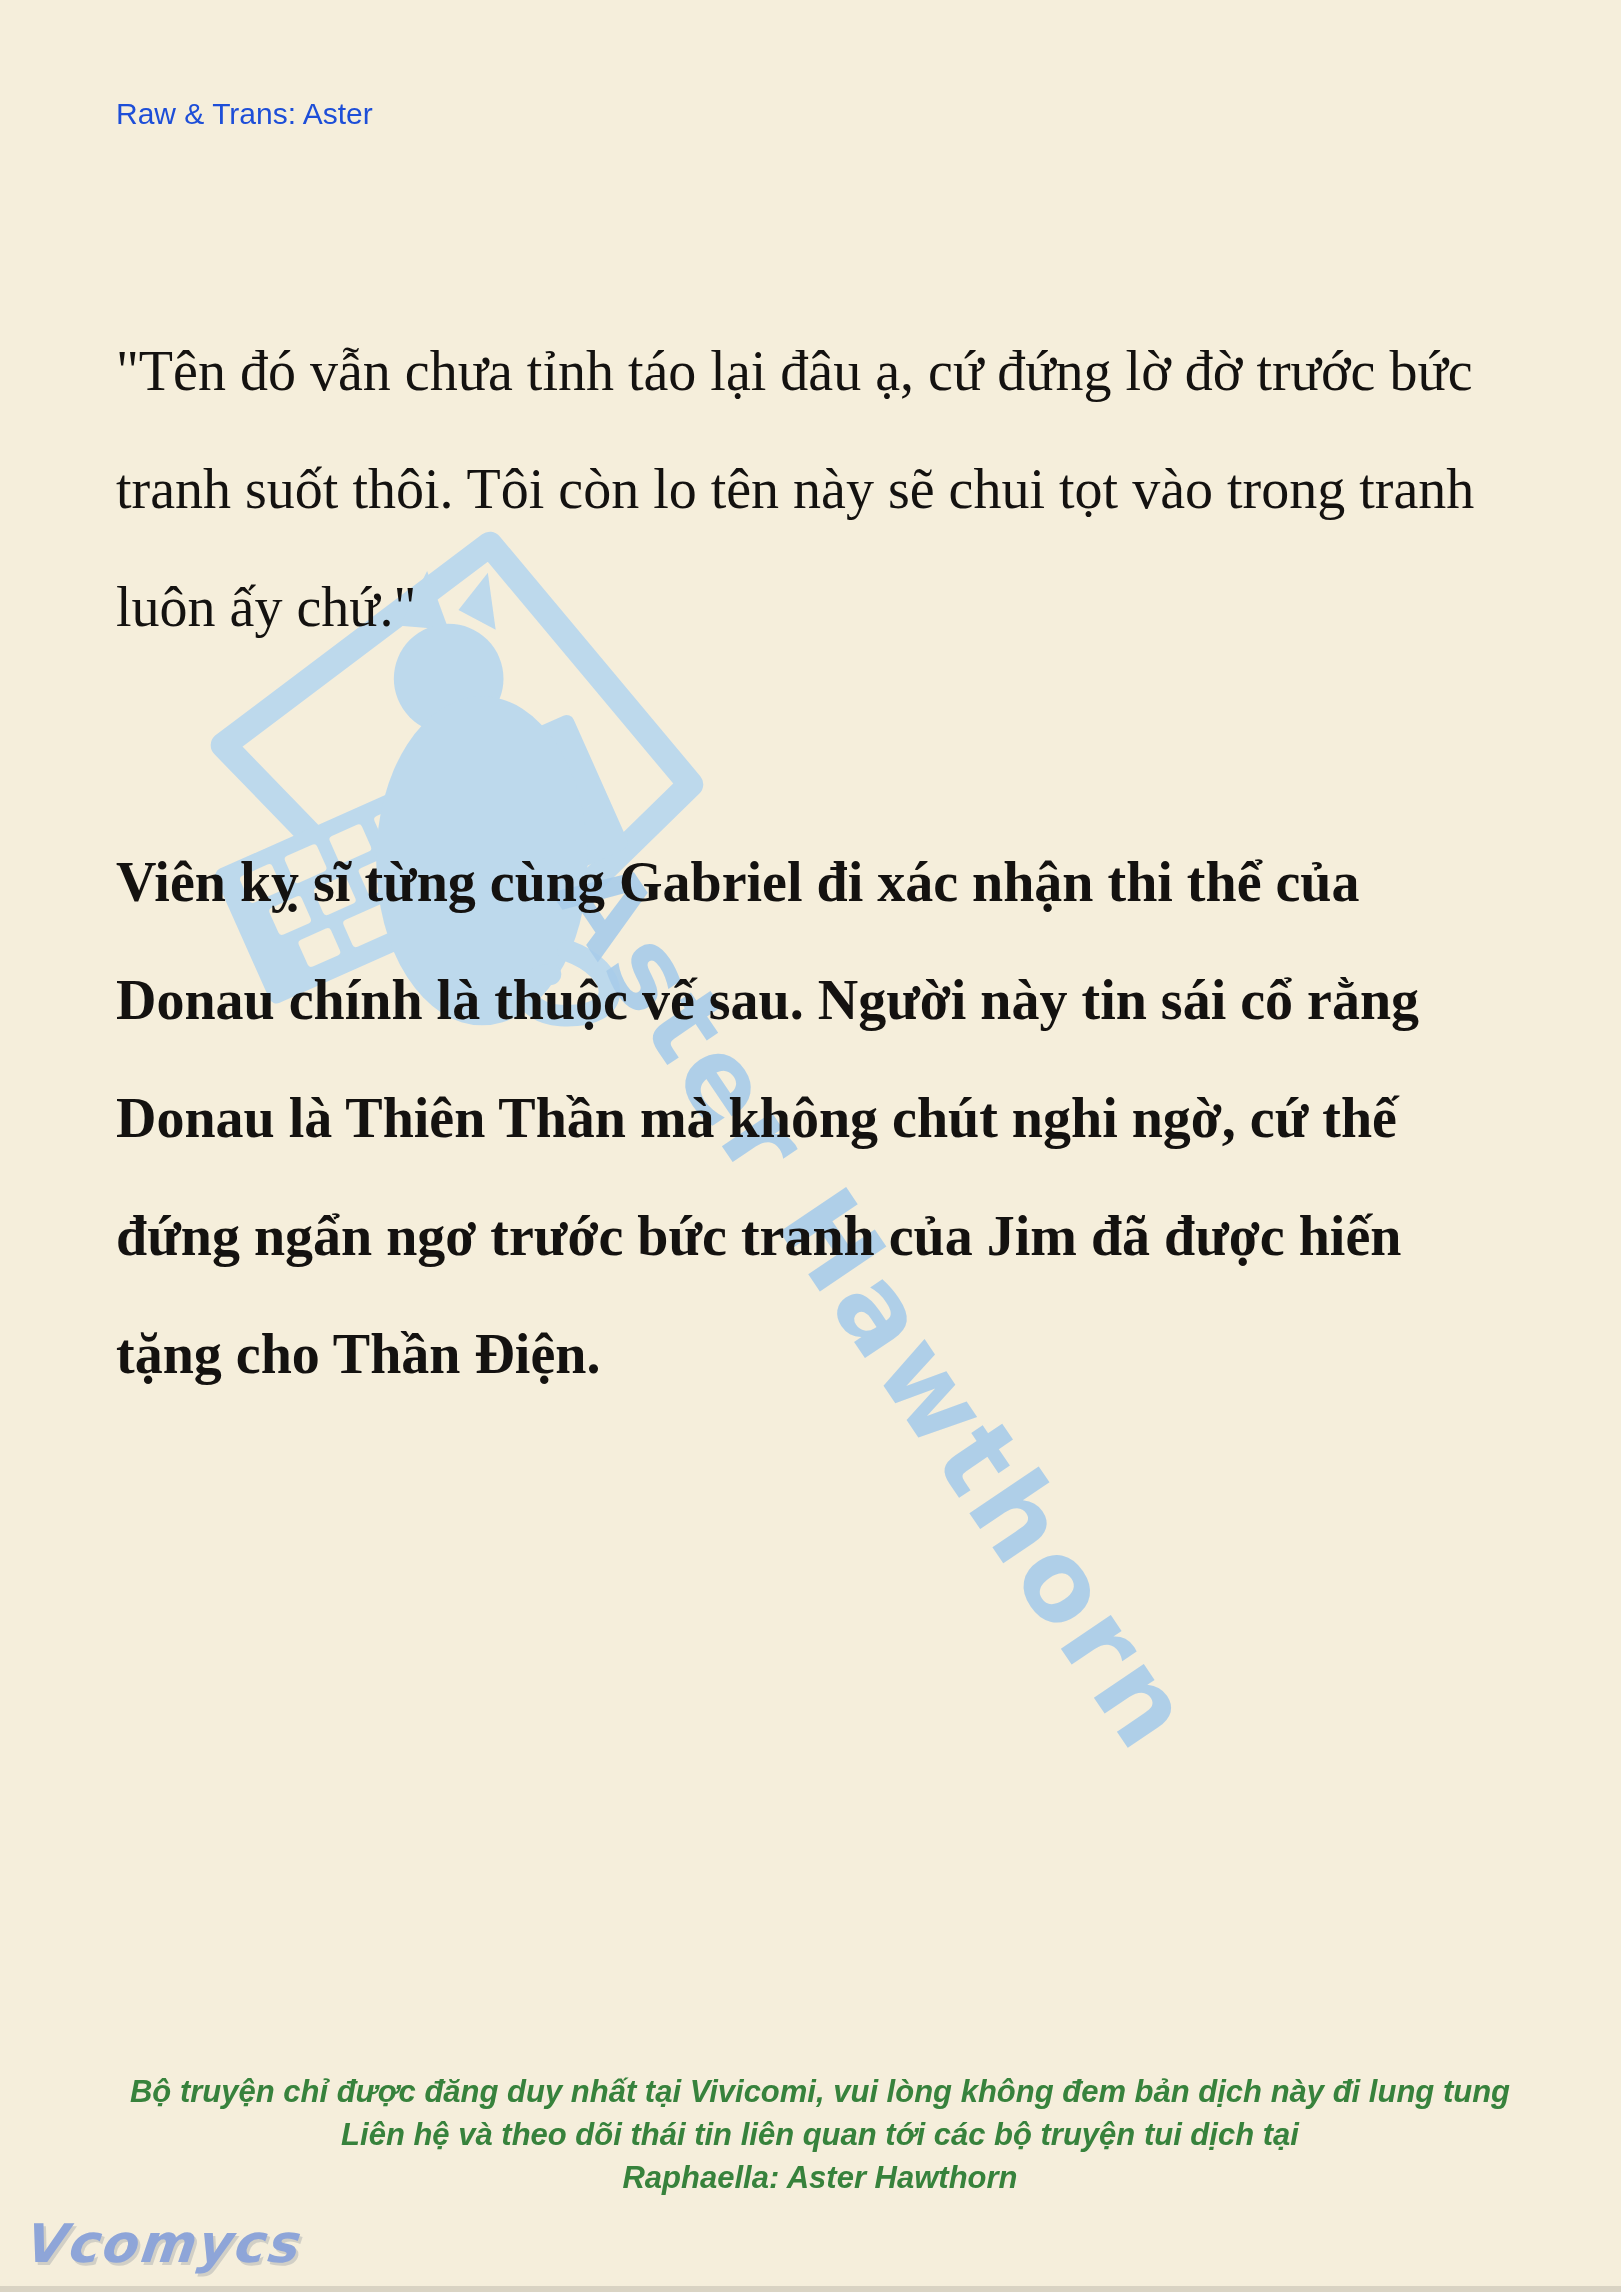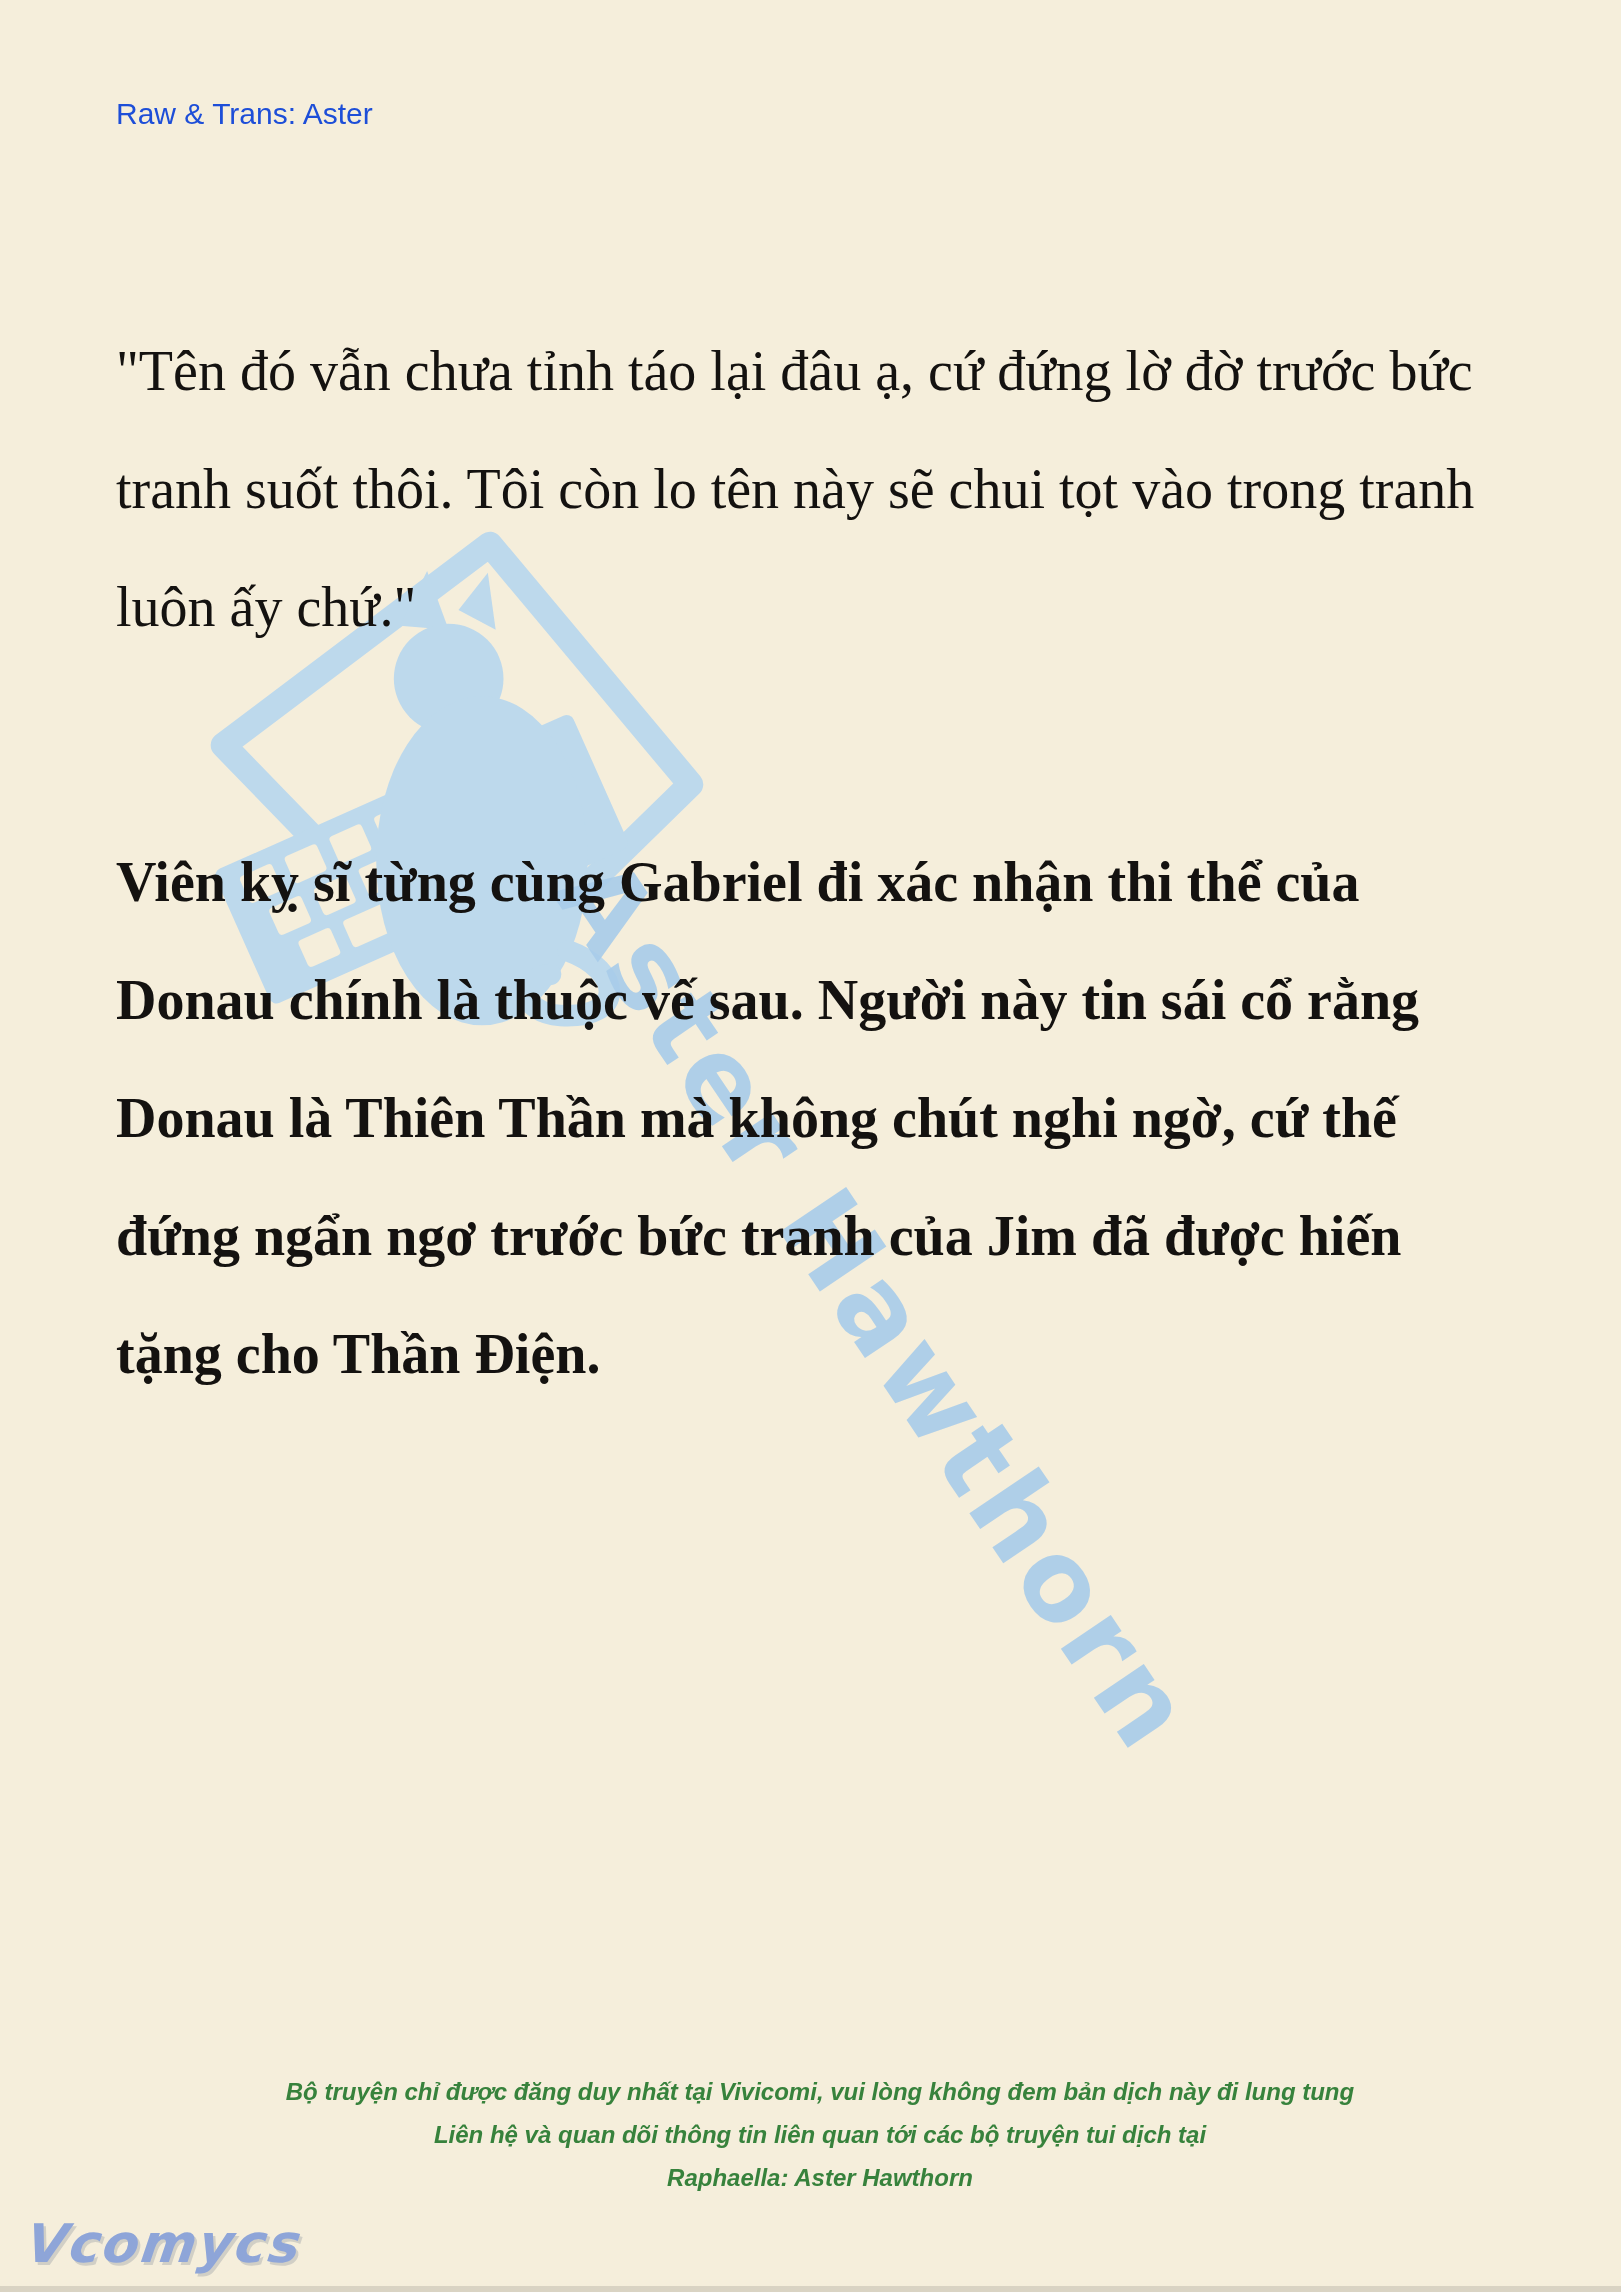--- a/index.html
+++ b/index.html
@@ -47,21 +47,21 @@
   }
   .content p { margin:0 0 157px 0; }
   .content p:last-child { margin-bottom:0;font-weight:bold; }
 
   
   .footer {
     position:absolute; left:0; right:0; top:2070px; z-index:2;
     text-align:center;
     font-family:"Liberation Sans","DejaVu Sans",sans-serif;
     font-style:italic; font-weight:bold;
-    font-size:24px; line-height:43px;
+    font-size:31px; line-height:43px;
     color:#37823c;
     padding-left:19px;
   }
   .footer .f-line { display:block; }
 
   
   .logo {
     position:absolute; left:27.4px; top:2213px; z-index:3;
     font-family:"DejaVu Sans","Liberation Sans",sans-serif;
     font-style:italic; font-weight:bold;
@@ -125,21 +125,21 @@
 
   <div class="header">Raw &amp; Trans: Aster</div>
 
   <div class="content">
     <p>"Tên đó vẫn chưa tỉnh táo lại đâu ạ, cứ đứng lờ đờ trước bức tranh suốt thôi. Tôi còn lo tên này sẽ chui tọt vào trong tranh luôn ấy chứ."</p>
     <p>Viên kỵ sĩ từng cùng Gabriel đi xác nhận thi thể của Donau chính là thuộc vế sau. Người này tin sái cổ rằng Donau là Thiên Thần mà không chút nghi ngờ, cứ thế đứng ngẩn ngơ trước bức tranh của Jim đã được hiến tặng cho Thần Điện.</p>
   </div>
 
   <div class="footer">
     <span class="f-line">Bộ truyện chỉ được đăng duy nhất tại Vivicomi, vui lòng không đem bản dịch này đi lung tung</span>
-    <span class="f-line">Liên hệ và quan dõi thông tin liên quan tới các bộ truyện tui dịch tại</span>
+    <span class="f-line">Liên hệ và theo dõi thái tin liên quan tới các bộ truyện tui dịch tại</span>
     <span class="f-line">Raphaella: Aster Hawthorn</span>
   </div>
 
   <div class="logo">Vcomycs</div>
 
   <div class="page-edge"></div>
 
 </div>
 
 

